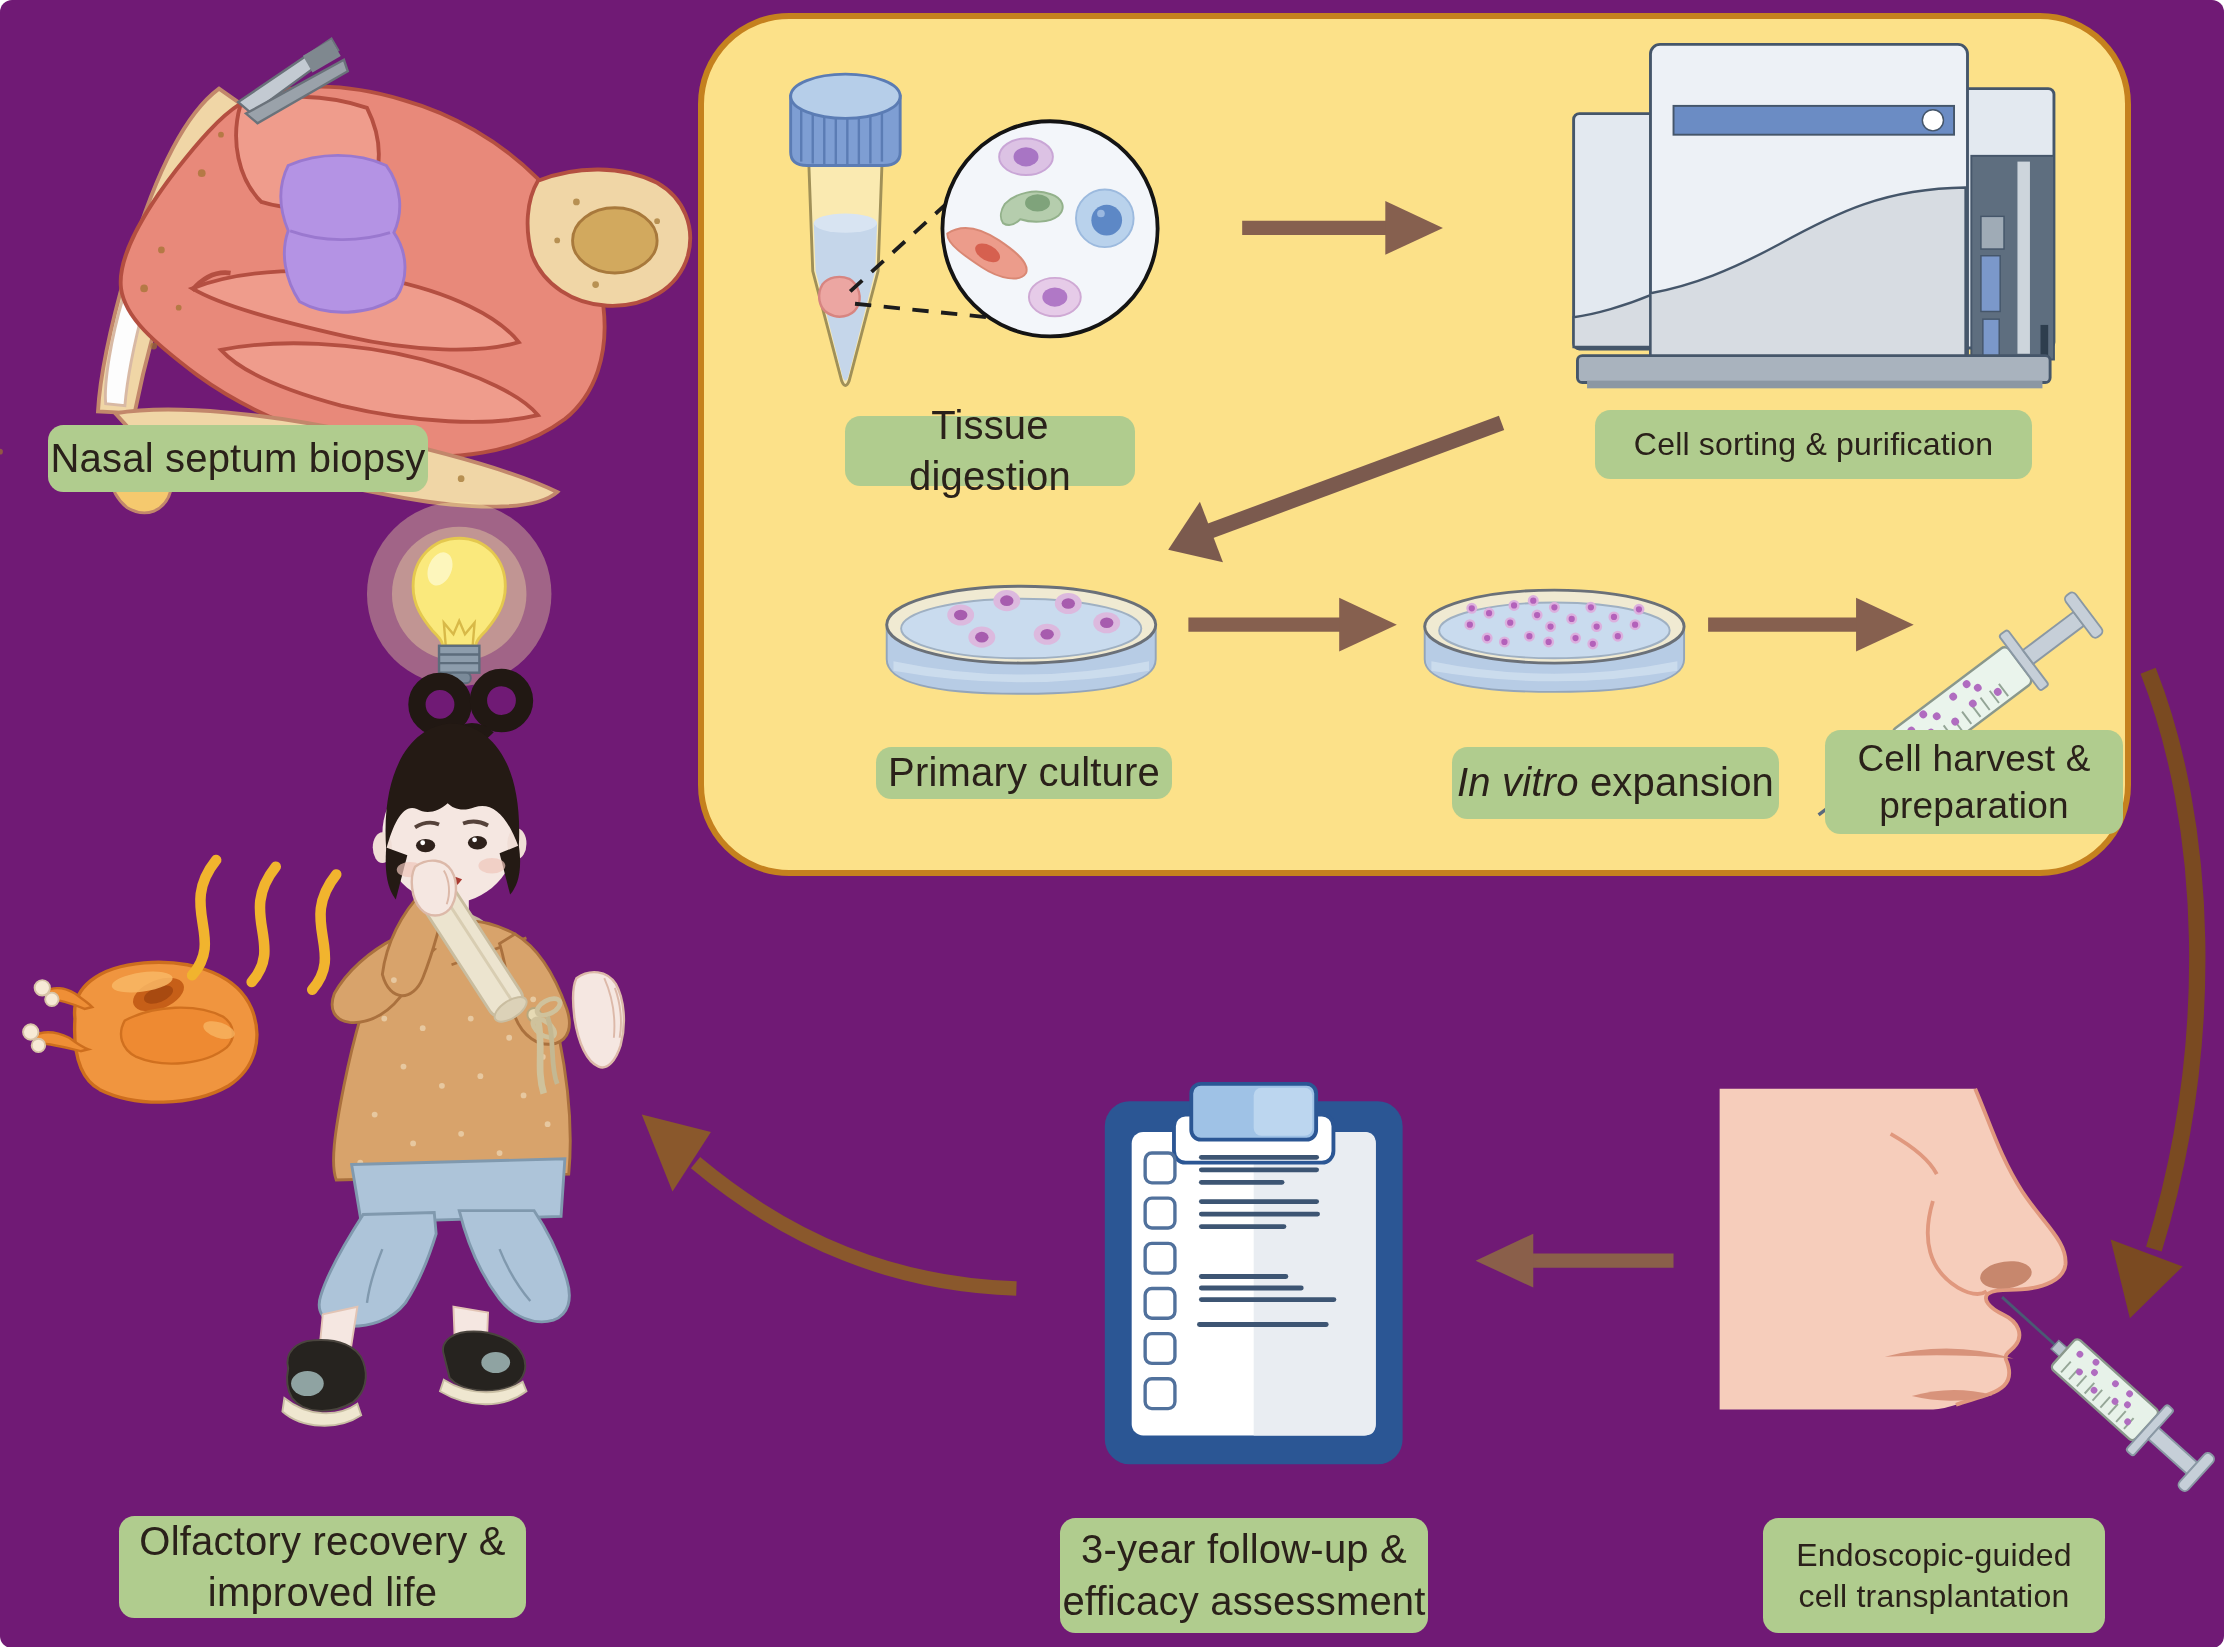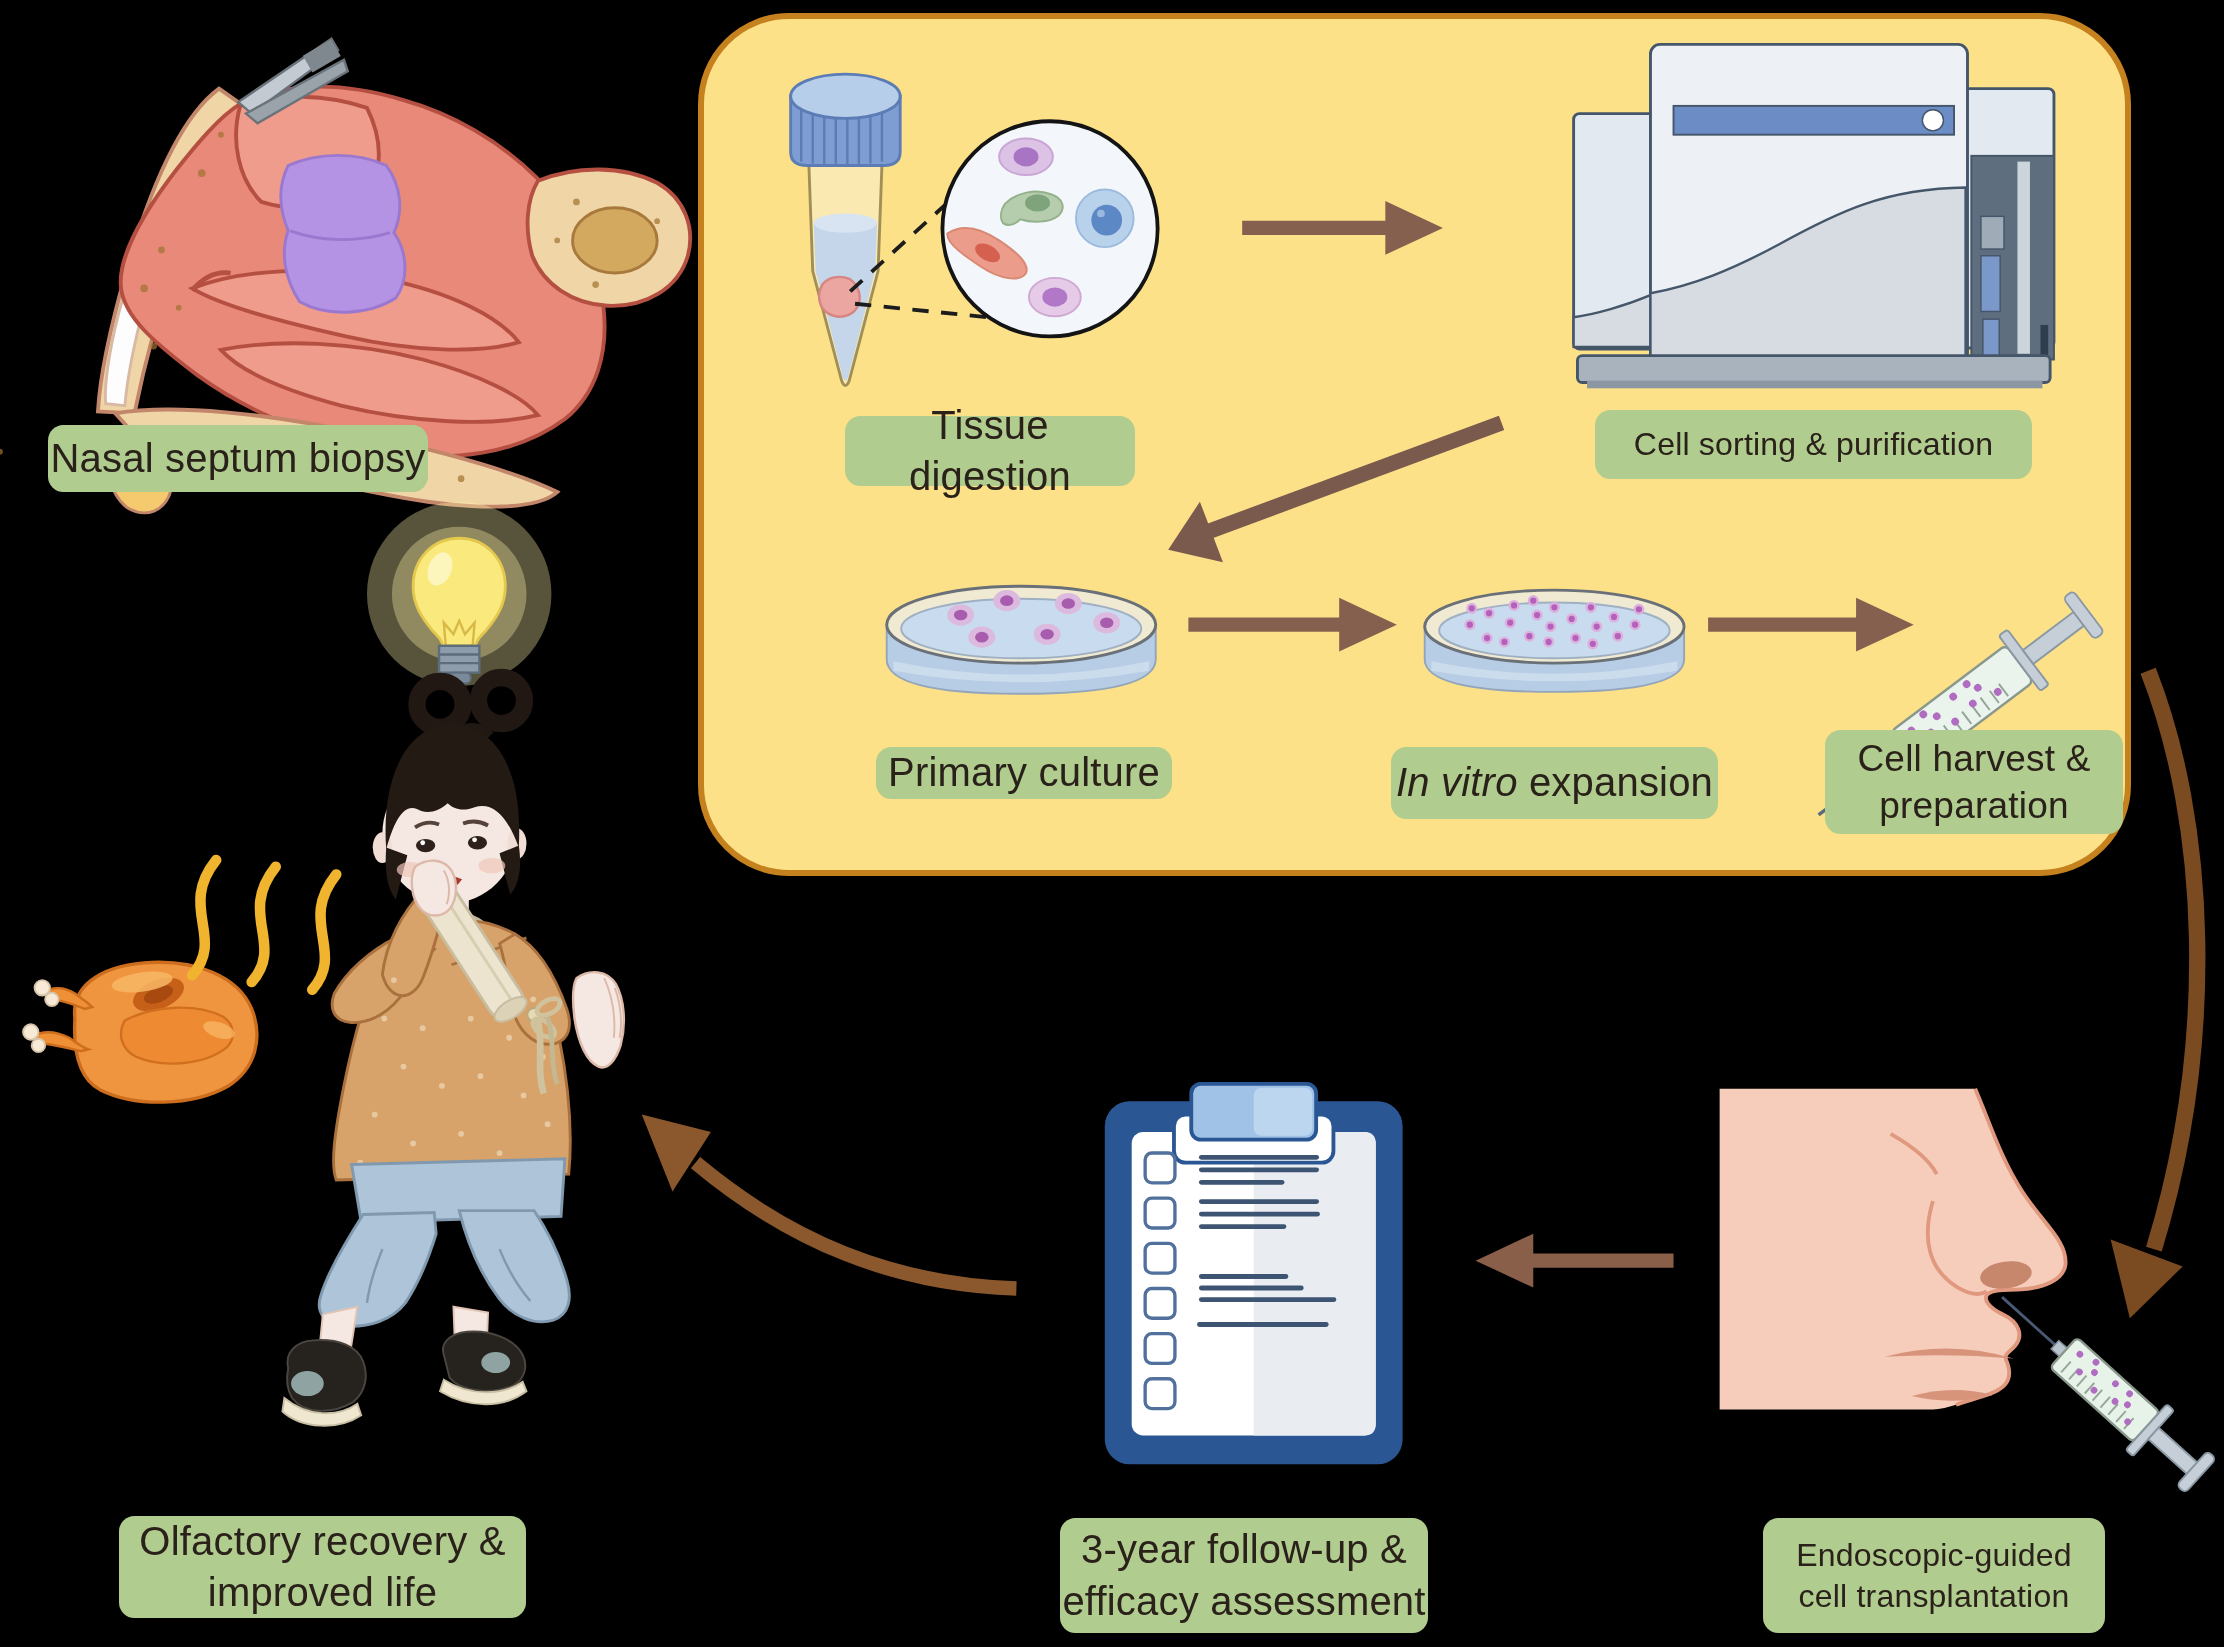--- a/index.html
+++ b/index.html
@@ -1,17 +1,17 @@
 <!DOCTYPE html>
 <html><head>
 <meta charset="utf-8">
 <style>
   html,body{margin:0;padding:0;}
   body{font-family:"Liberation Sans","DejaVu Sans",sans-serif;}
-  #canvas{position:relative;width:2224px;height:1648px;background:#000000;overflow:hidden;}
+  #canvas{position:relative;width:2224px;height:1648px;background:#701a75;overflow:hidden;border-radius:12px;}
   #workflow-panel{position:absolute;left:698px;top:12.5px;width:1433px;height:863px;
     background:#fce189;border:6.7px solid #c5811e;border-radius:91px;box-sizing:border-box;}
   #scene{position:absolute;left:0;top:0;width:2224px;height:1648px;}
   .step-label{position:absolute;background:#b0cc8e;border-radius:15.4px;color:#2a211a;
     display:flex;align-items:center;justify-content:center;text-align:center;
     line-height:1.28;letter-spacing:0.2px;}
   .fs1{font-size:40px;} .fs2{font-size:32px;} .fs3{font-size:37px;}
 </style>
 </head>
 <body>
@@ -463,21 +463,21 @@
   </div>
 
   <div class="step-label fs2" style="left:1595px;top:410px;width:437px;height:69px;">
     <span>Cell sorting &amp; purification</span>
   </div>
 
   <div class="step-label fs1" style="left:876px;top:747px;width:296px;height:52px;">
     <span>Primary culture</span>
   </div>
 
-  <div class="step-label fs1" style="left:1391px;top:747px;width:327px;height:72px;">
+  <div class="step-label fs1" style="left:1452px;top:747px;width:327px;height:72px;">
     <span><i>In vitro</i><span style="white-space:pre;"> expansion</span></span>
   </div>
 
   <div class="step-label fs3" style="left:1825px;top:730px;width:298px;height:104px;">
     <span>
       <span>Cell harvest &amp;</span><br>
       <span>preparation</span>
     </span>
   </div>
 

